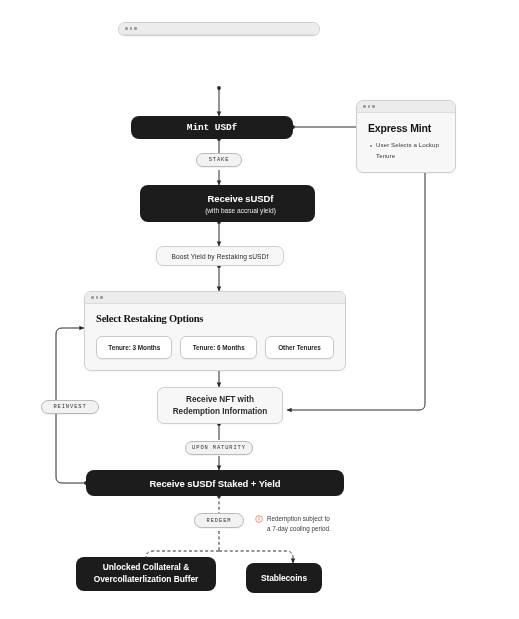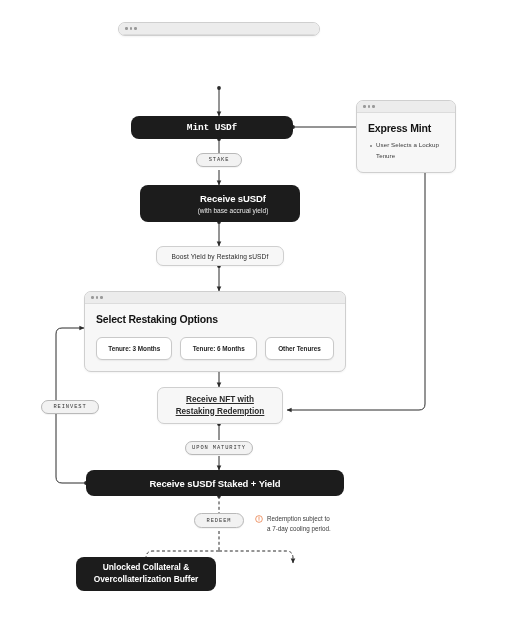--- a/index.html
+++ b/index.html
@@ -131,21 +131,20 @@
     box-shadow: 0 1px 2px rgba(0,0,0,0.04);
   }
   .light-box .label-sm {
     font-size: 6.6px;
     letter-spacing: 0.1px;
   }
   .light-box .label-bold {
     font-size: 8.2px;
     font-weight: bold;
     line-height: 1.45;
-    text-decoration: underline;
   }
 
   
   .pill {
     background: #f2f2f2;
     border: 1px solid #b9b9b9;
     border-radius: 999px;
     display: flex;
     align-items: center;
     justify-content: center;
@@ -267,37 +266,37 @@
       <ul class="bullets">
         <li>User Selects a Lockup Tenure</li>
       </ul>
     </div>
   </div>
 
   <div class="node pill" style="left:196px; top:153px; width:46px; height:14px;">
     <span>STAKE</span>
   </div>
 
-  <div class="node dark" style="left:140px; top:185px; width:160px; height:37px;padding-left:26px;">
+  <div class="node dark" style="left:140px; top:185px; width:175px; height:37px;padding-left:26px;">
     <span class="main">Receive sUSDf</span>
     <span class="sub">(with base accrual yield)</span>
   </div>
 
   <div class="node light-box" style="left:156px; top:246px; width:128px; height:20px;">
     <span class="label-sm">Boost Yield by Restaking sUSDf</span>
   </div>
 
   <div class="node card" style="left:84px; top:291px; width:262px;">
     <div class="card-bar">
       <span class="dot"></span>
       <span class="dot"></span>
       <span class="dot"></span>
     </div>
     <div class="card-body" style="padding:9px 0 11px 0;">
-      <div class="card-title" style="padding-left:11px; margin-bottom:12px;">Select Restaking Options</div>
+      <div class="card-title" style="padding-left:11px; margin-bottom:12px;font-family:Liberation Serif, serif;">Select Restaking Options</div>
       <div class="chip-row">
         <div class="chip" style="width:80px; height:21px;">
           <span>Tenure: 3 Months</span>
         </div>
         <div class="chip" style="width:80px; height:21px;">
           <span>Tenure: 6 Months</span>
         </div>
         <div class="chip" style="width:72px; height:21px;">
           <span>Other Tenures</span>
         </div>
@@ -305,21 +304,21 @@
     </div>
   </div>
 
   <div class="node pill" style="left:41px; top:400px; width:58px; height:14px;">
     <span>REINVEST</span>
   </div>
 
   <div class="node light-box" style="left:157px; top:387px; width:126px; height:37px;">
     <span class="label-bold">
       <span>Receive NFT with</span><br>
-      <span>Restaking Redemption</span>
+      <span>Redemption Information</span>
     </span>
   </div>
 
   <div class="node pill" style="left:185px; top:441px; width:68px; height:14px;">
     <span>UPON MATURITY</span>
   </div>
 
   <div class="node dark" style="left:86px; top:470px; width:258px; height:26px;">
     <span class="main">Receive sUSDf Staked + Yield</span>
   </div>
@@ -340,14 +339,17 @@
     </div>
   </div>
 
   <div class="node dark" style="left:76px; top:557px; width:140px; height:34px;">
     <span class="two-line">
       <span>Unlocked Collateral &amp;</span><br>
       <span>Overcollaterlization Buffer</span>
     </span>
   </div>
 
+  <div class="node dark" style="left:246px; top:563px; width:76px; height:30px;">
+    <span class="main" style="font-size:8.4px;">Stablecoins</span>
+  </div>
 
 </div>
 
 </body></html>

